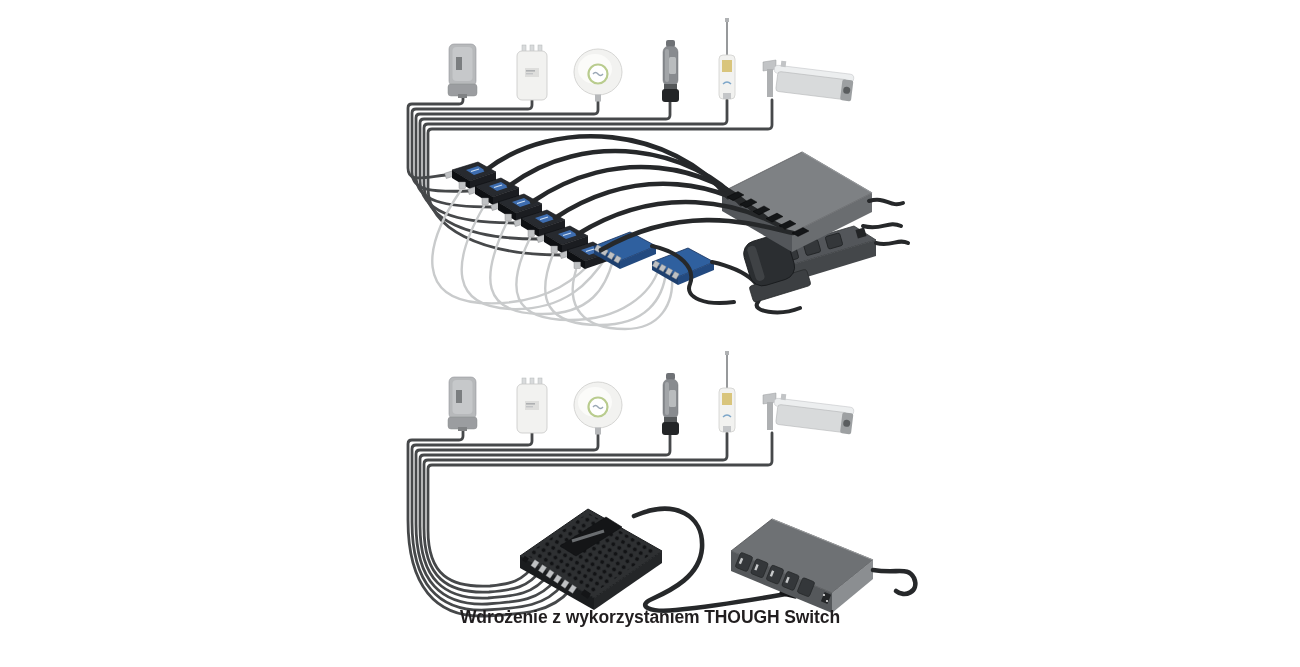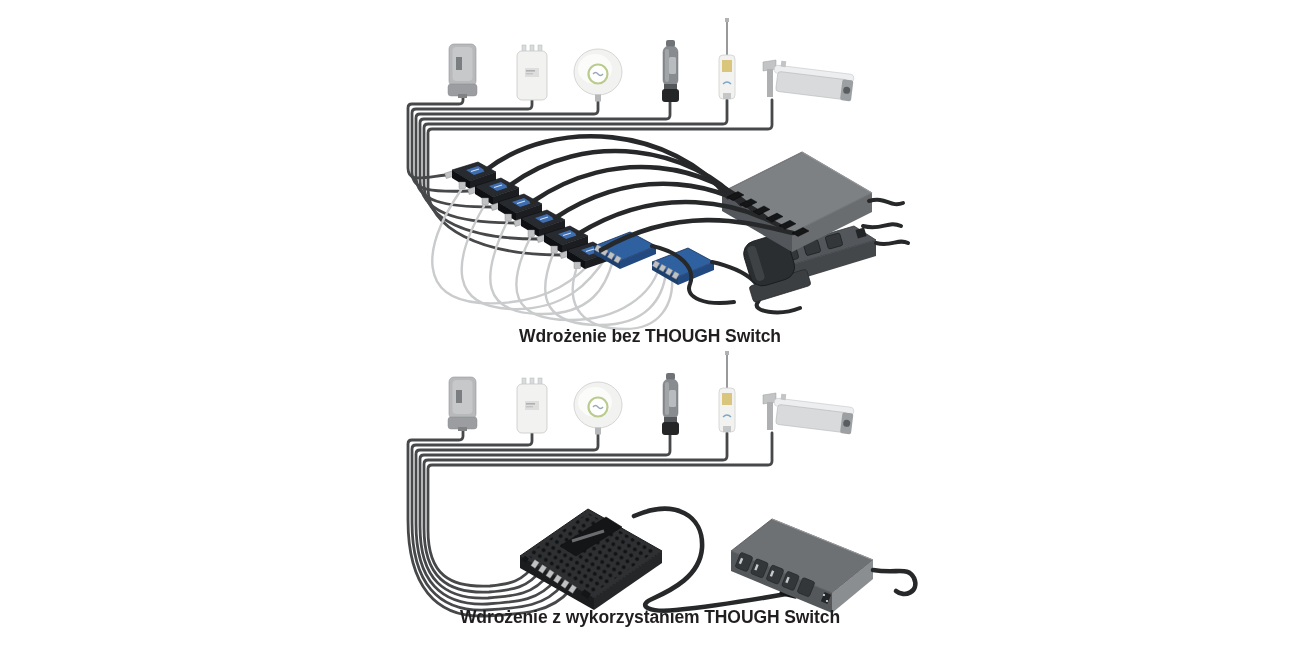--- a/index.html
+++ b/index.html
@@ -281,16 +281,15 @@
       <use href="#dev-nano" transform="translate(448,375)"></use>
       <use href="#dev-rocket" transform="translate(517,378)"></use>
       <use href="#dev-dome" transform="translate(574,382)"></use>
       <use href="#dev-bullet" transform="translate(661,373)"></use>
       <use href="#dev-pico" transform="translate(718,351)"></use>
       <use href="#dev-camera" transform="translate(763,393)"></use>
     </g>
   </g>
 </svg>
 
-<div class="caption" id="cap-top">Wdrożenie bez THOUGH Switch</div>
 <div class="caption" id="cap-bottom">Wdrożenie z wykorzystaniem THOUGH Switch</div>
 
 </div>
 
 </body></html>

